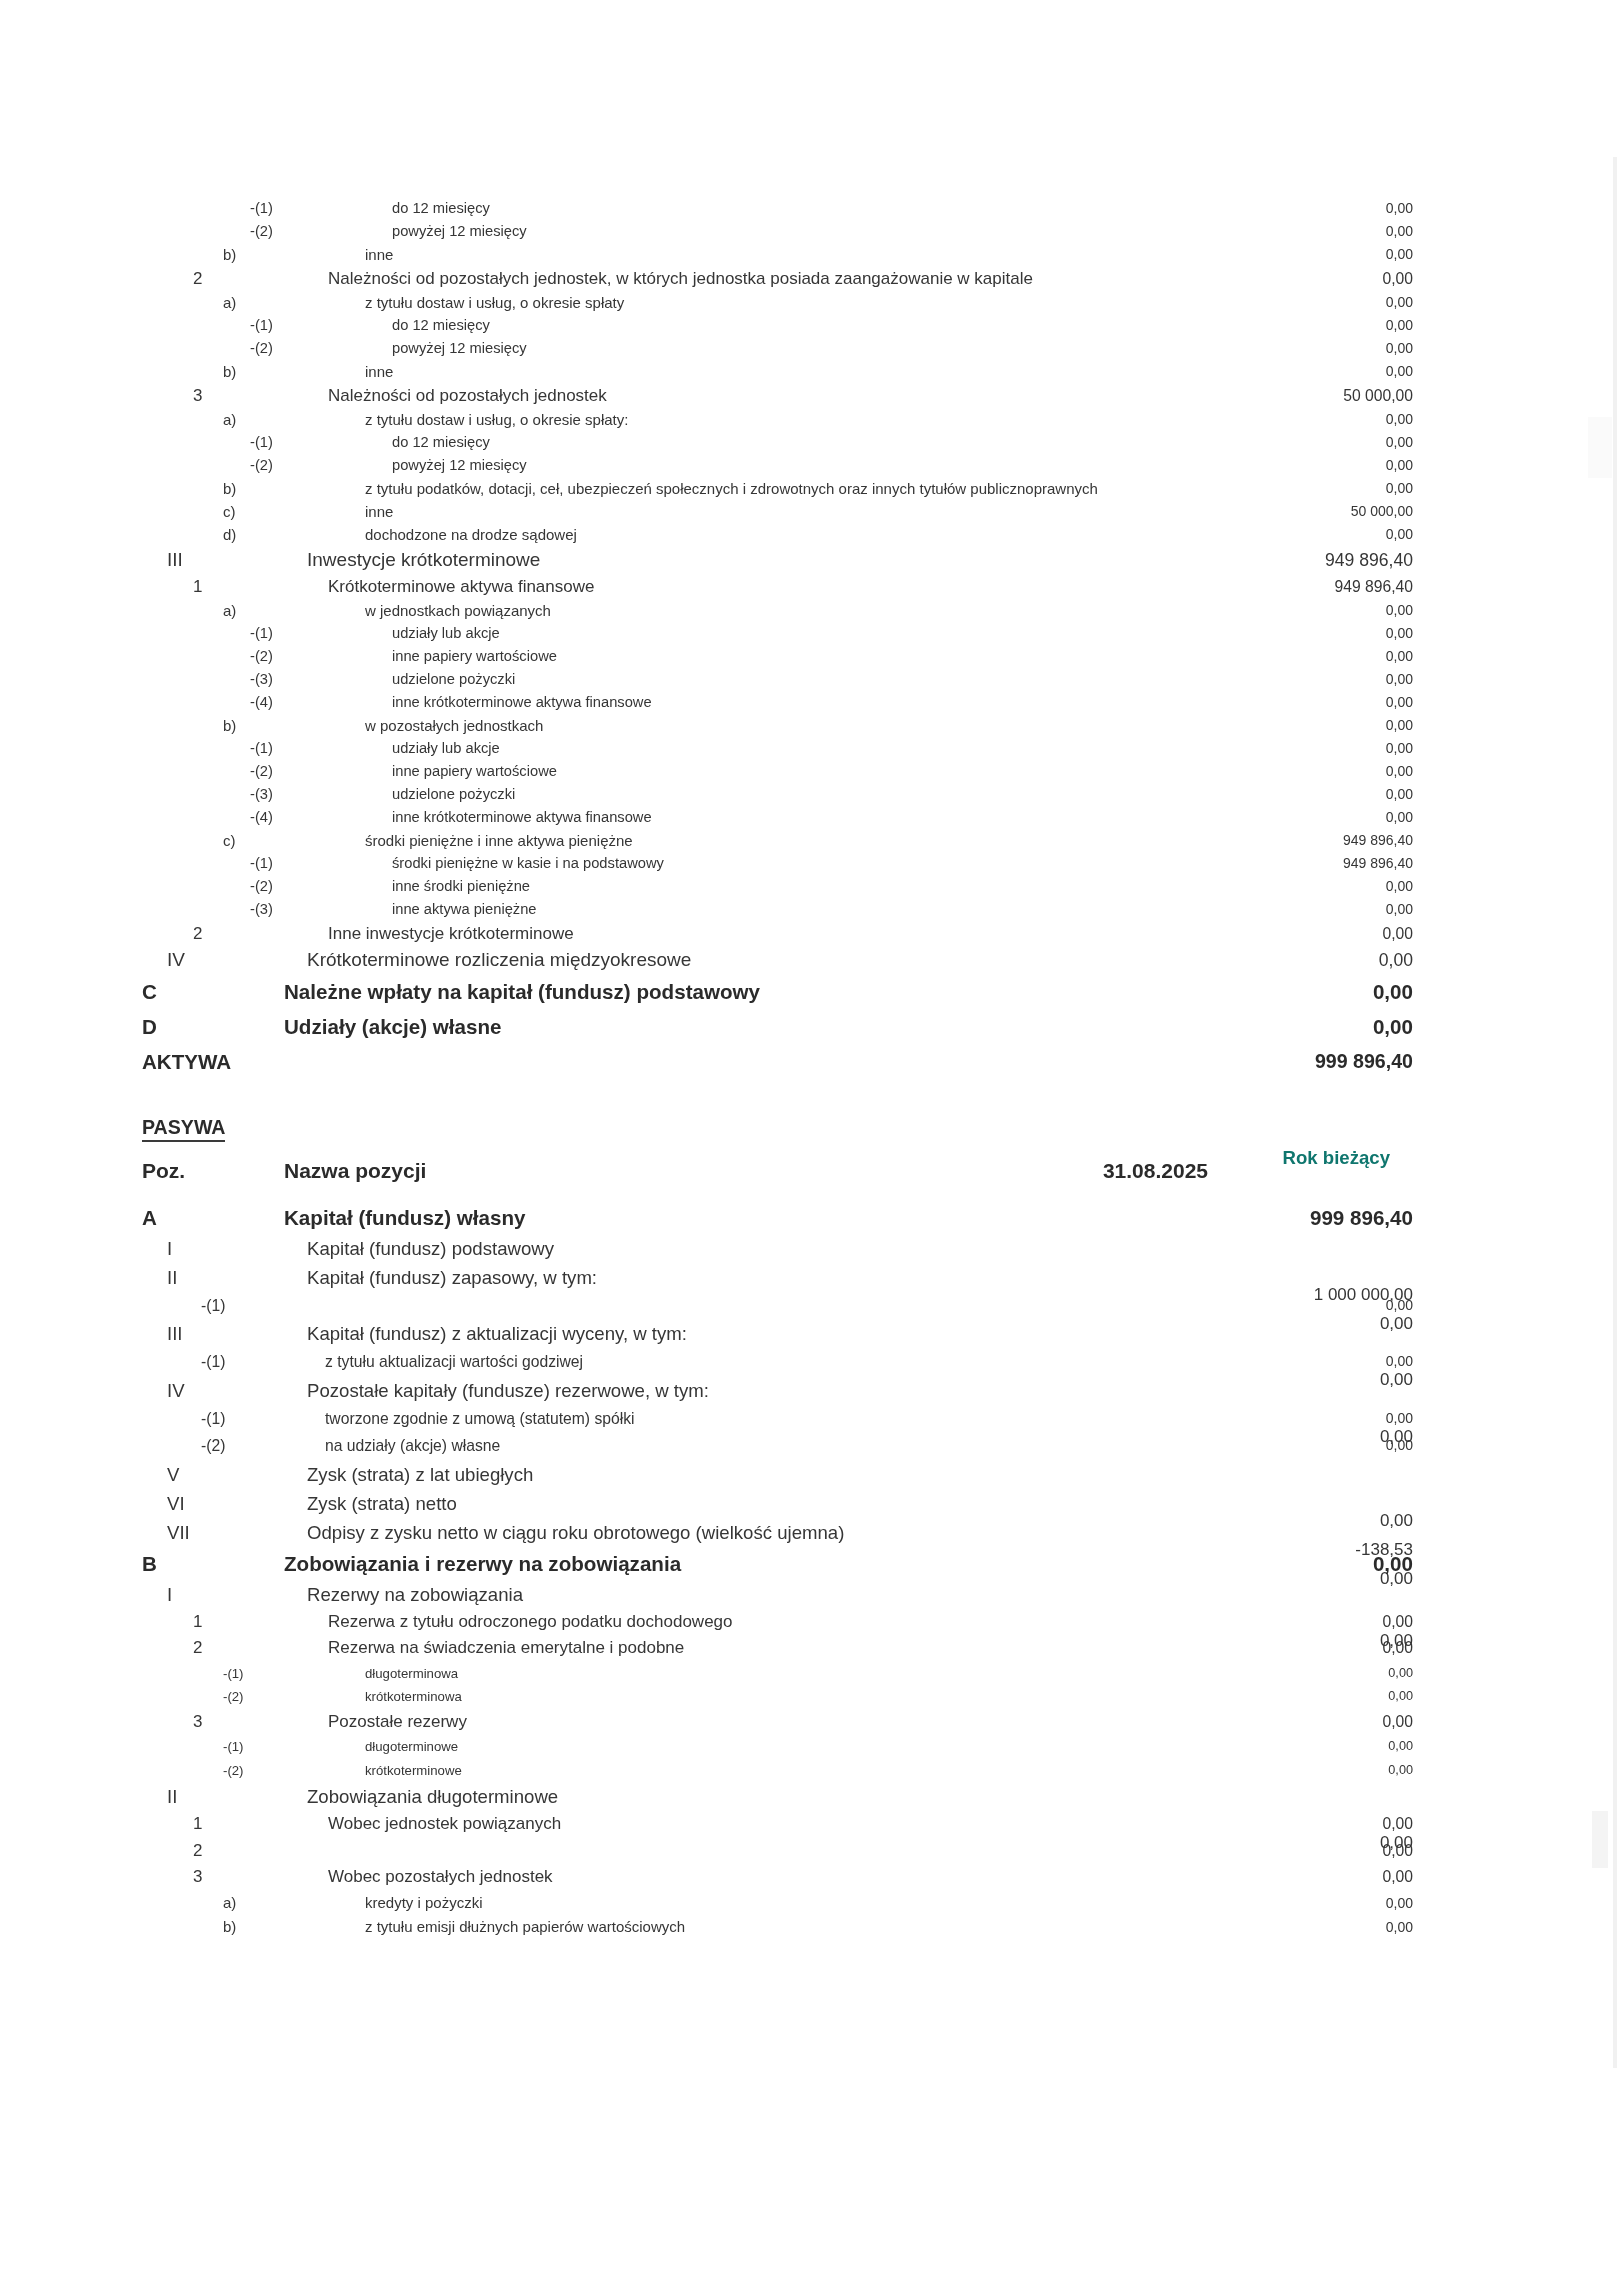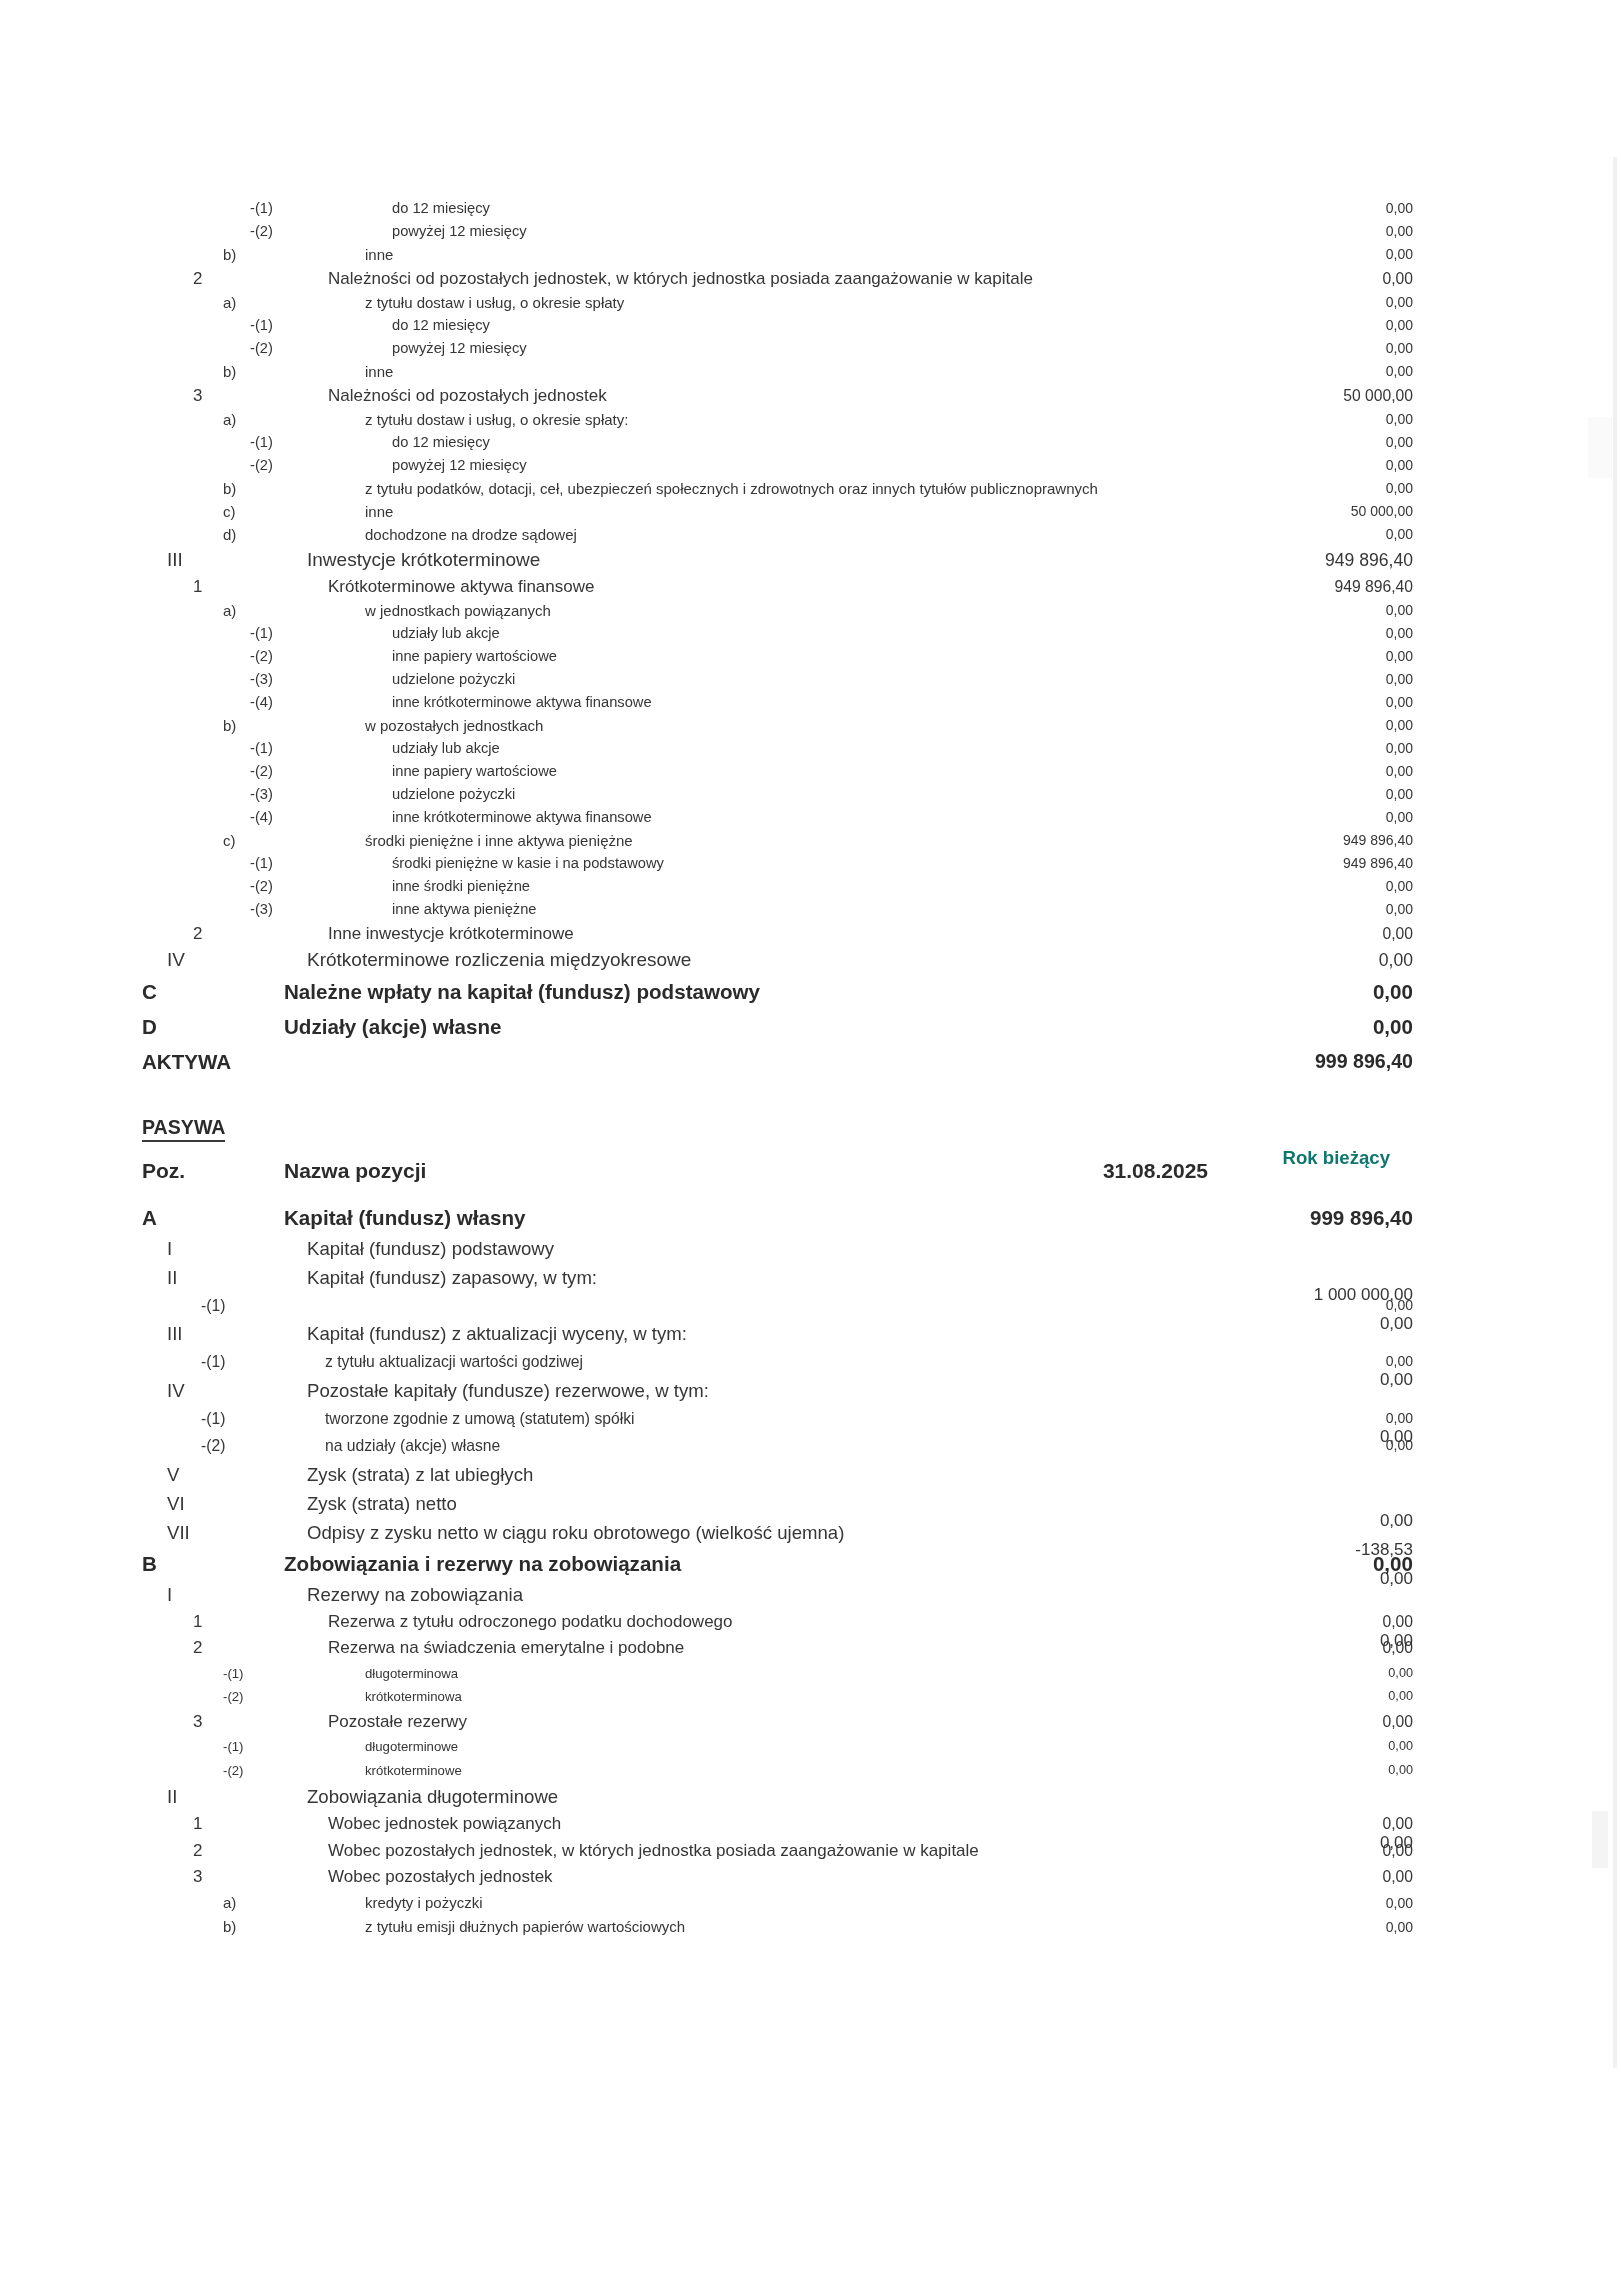--- a/index.html
+++ b/index.html
@@ -371,21 +371,20 @@
         <span class="label">Zobowiązania długoterminowe</span>
         <span class="value">0,00</span>
       </div>
       <div class="row l2">
         <span class="poz">1</span>
         <span class="label">Wobec jednostek powiązanych</span>
         <span class="value">0,00</span>
       </div>
       <div class="row l2">
         <span class="poz">2</span>
-        <span class="label">Wobec pozostałych jednostek, w których jednostka posiada zaangażowanie w kapitale</span>
         <span class="value">0,00</span>
       </div>
       <div class="row l2">
         <span class="poz">3</span>
         <span class="label">Wobec pozostałych jednostek</span>
         <span class="value">0,00</span>
       </div>
       <div class="row l3">
         <span class="poz">a)</span>
         <span class="label">kredyty i pożyczki</span>

